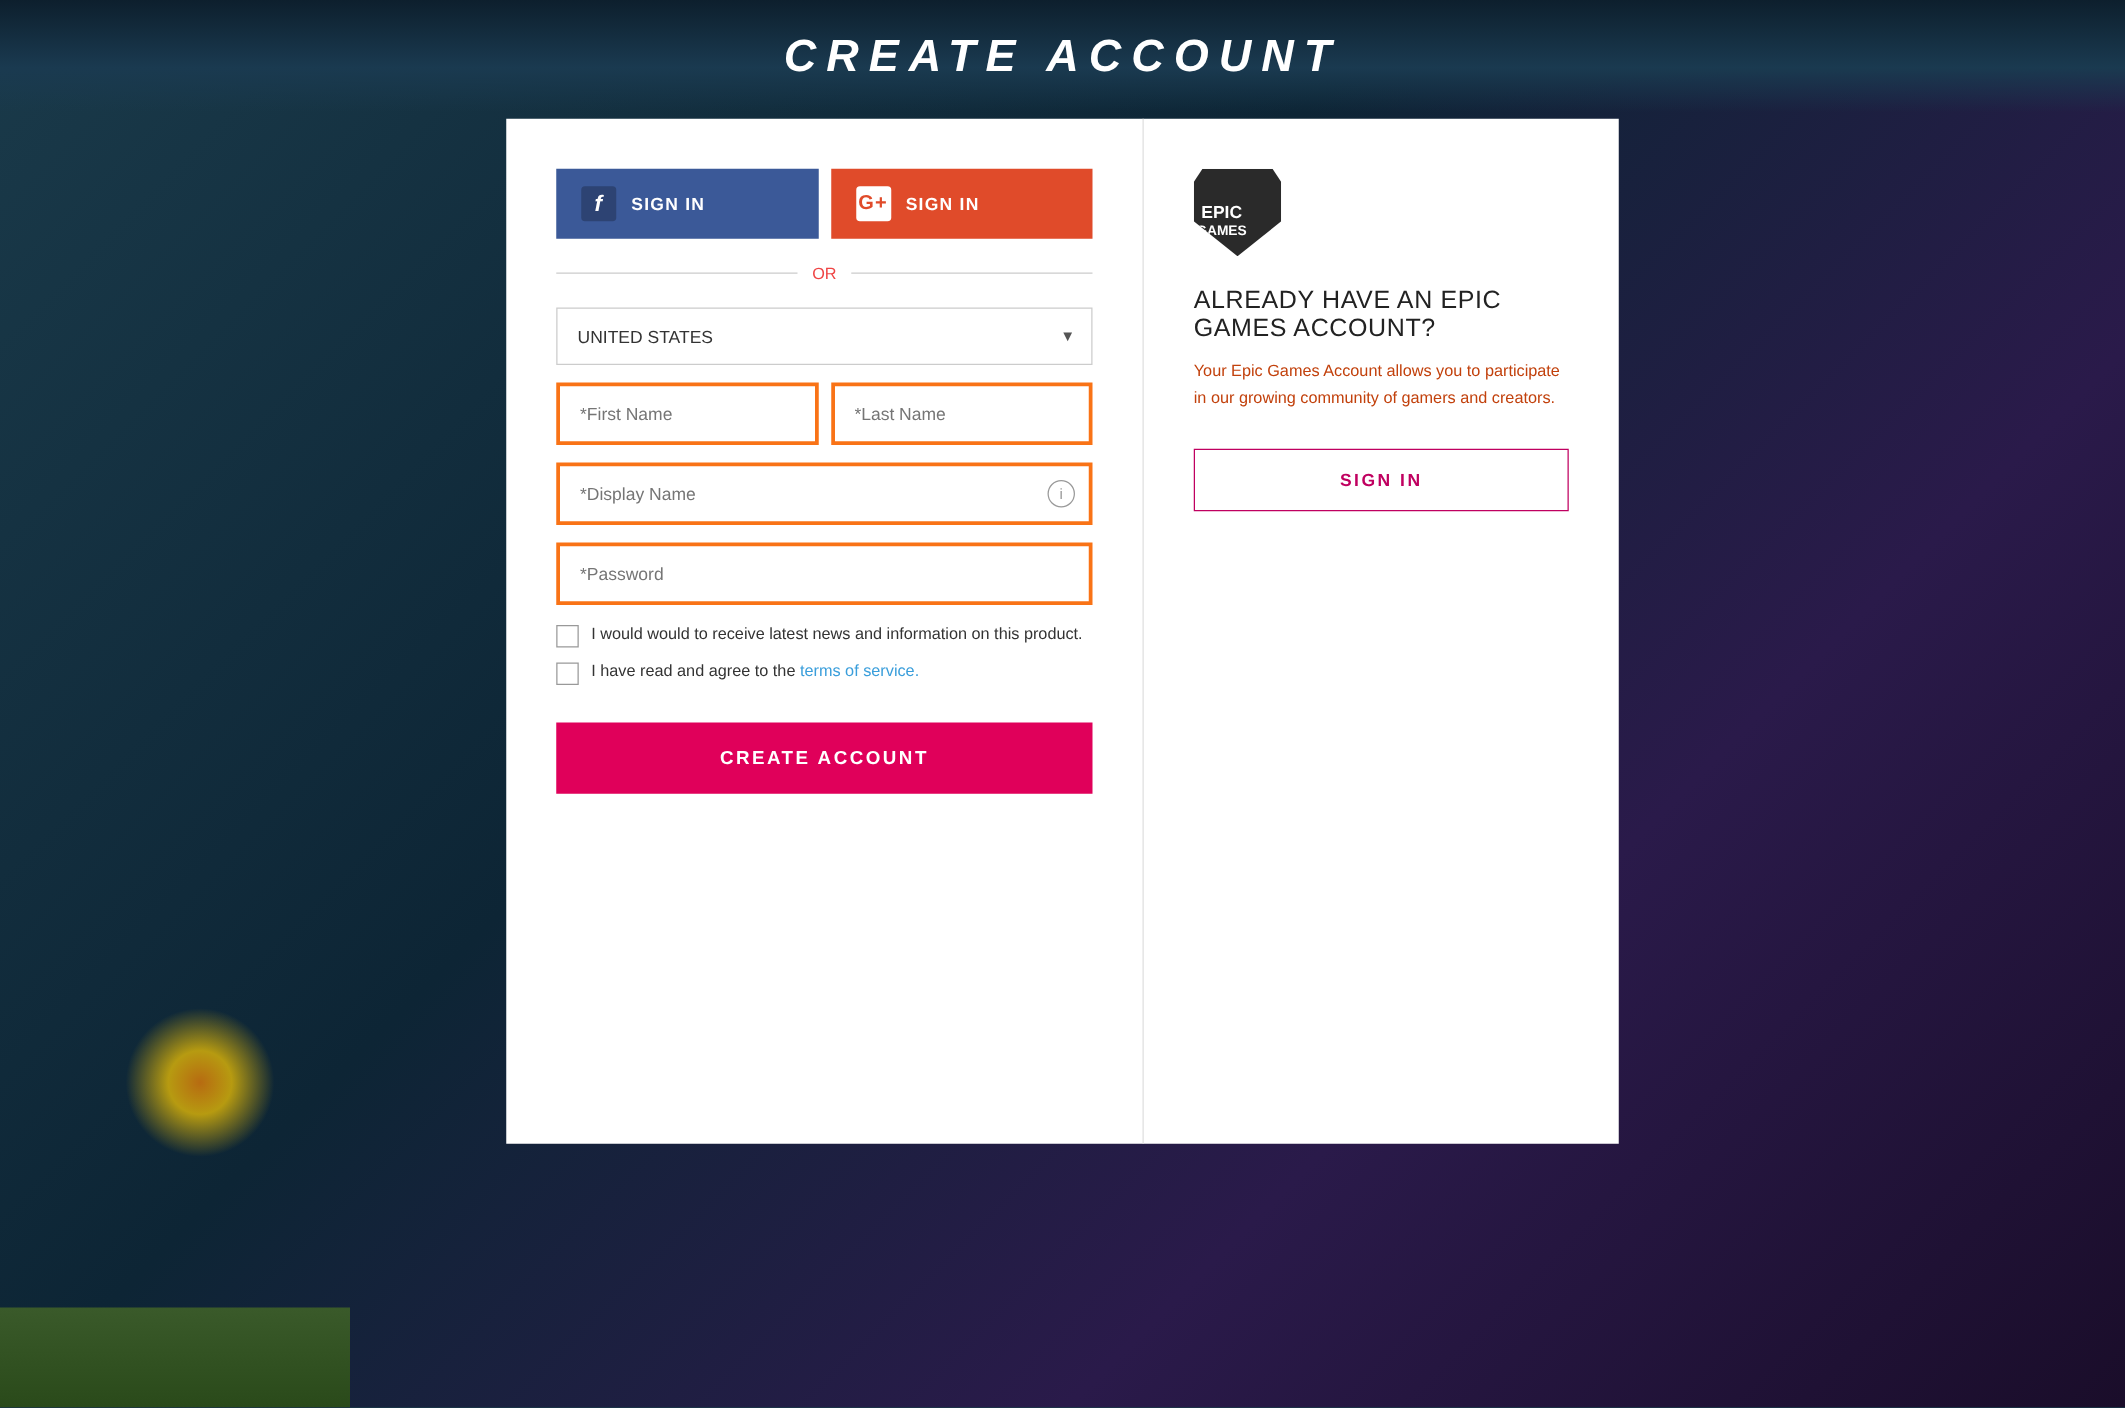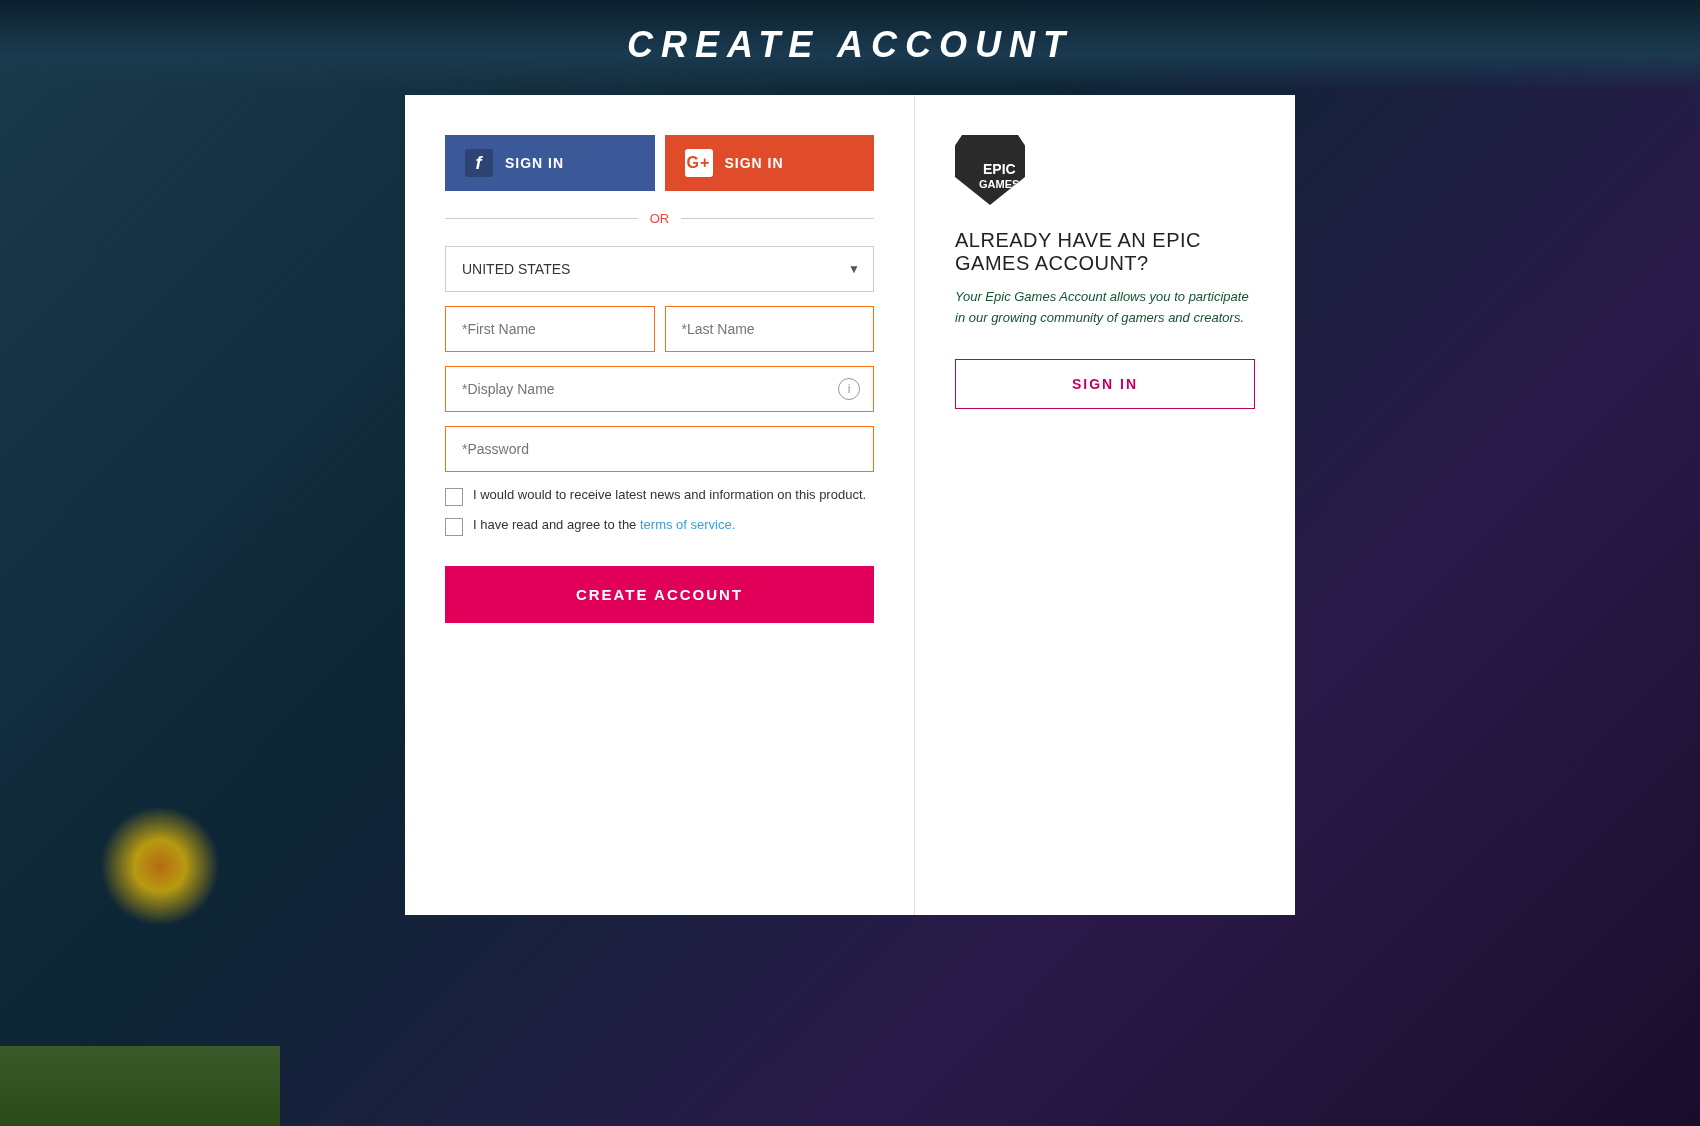--- a/index.html
+++ b/index.html
@@ -155,21 +155,21 @@
       gap: 10px;
       margin-bottom: 14px;
     }
 
     .form-row .input-field {
       flex: 1;
     }
 
     .input-field {
       width: 100%;
-      border: 1px solid #f97316;
+      border: 3px solid #f97316;
       padding: 14px 16px;
       font-size: 14px;
       color: #333;
       outline: none;
       background: white;
     }
 
     .input-field.error {
       border-color: #a00;
       border-width: 2px;
@@ -310,39 +310,38 @@
       height: 70px;
       margin-bottom: 24px;
     }
 
     .epic-logo-shield {
       width: 70px;
       height: 70px;
       background: #2a2a2a;
       clip-path: polygon(10% 0%, 90% 0%, 100% 15%, 100% 60%, 50% 100%, 0% 60%, 0% 15%);
       display: flex;
-      align-items: flex-end;
+      align-items: flex-start;
       justify-content: center;
       flex-direction: column;
     }
 
     .already-title {
       font-size: 20px;
       font-weight: 400;
       color: #222;
       margin-bottom: 12px;
       letter-spacing: 0.5px;
     }
 
     .already-desc {
       font-size: 13px;
-      color: #14532d;
+      color: #c2410c;
       line-height: 1.6;
       margin-bottom: 30px;
-      font-style: italic;
     }
 
     .btn-signin-epic {
       width: 100%;
       background: white;
       color: #c00060;
       border: 1.5px solid #c00060;
       padding: 16px;
       font-size: 14px;
       font-weight: 700;

